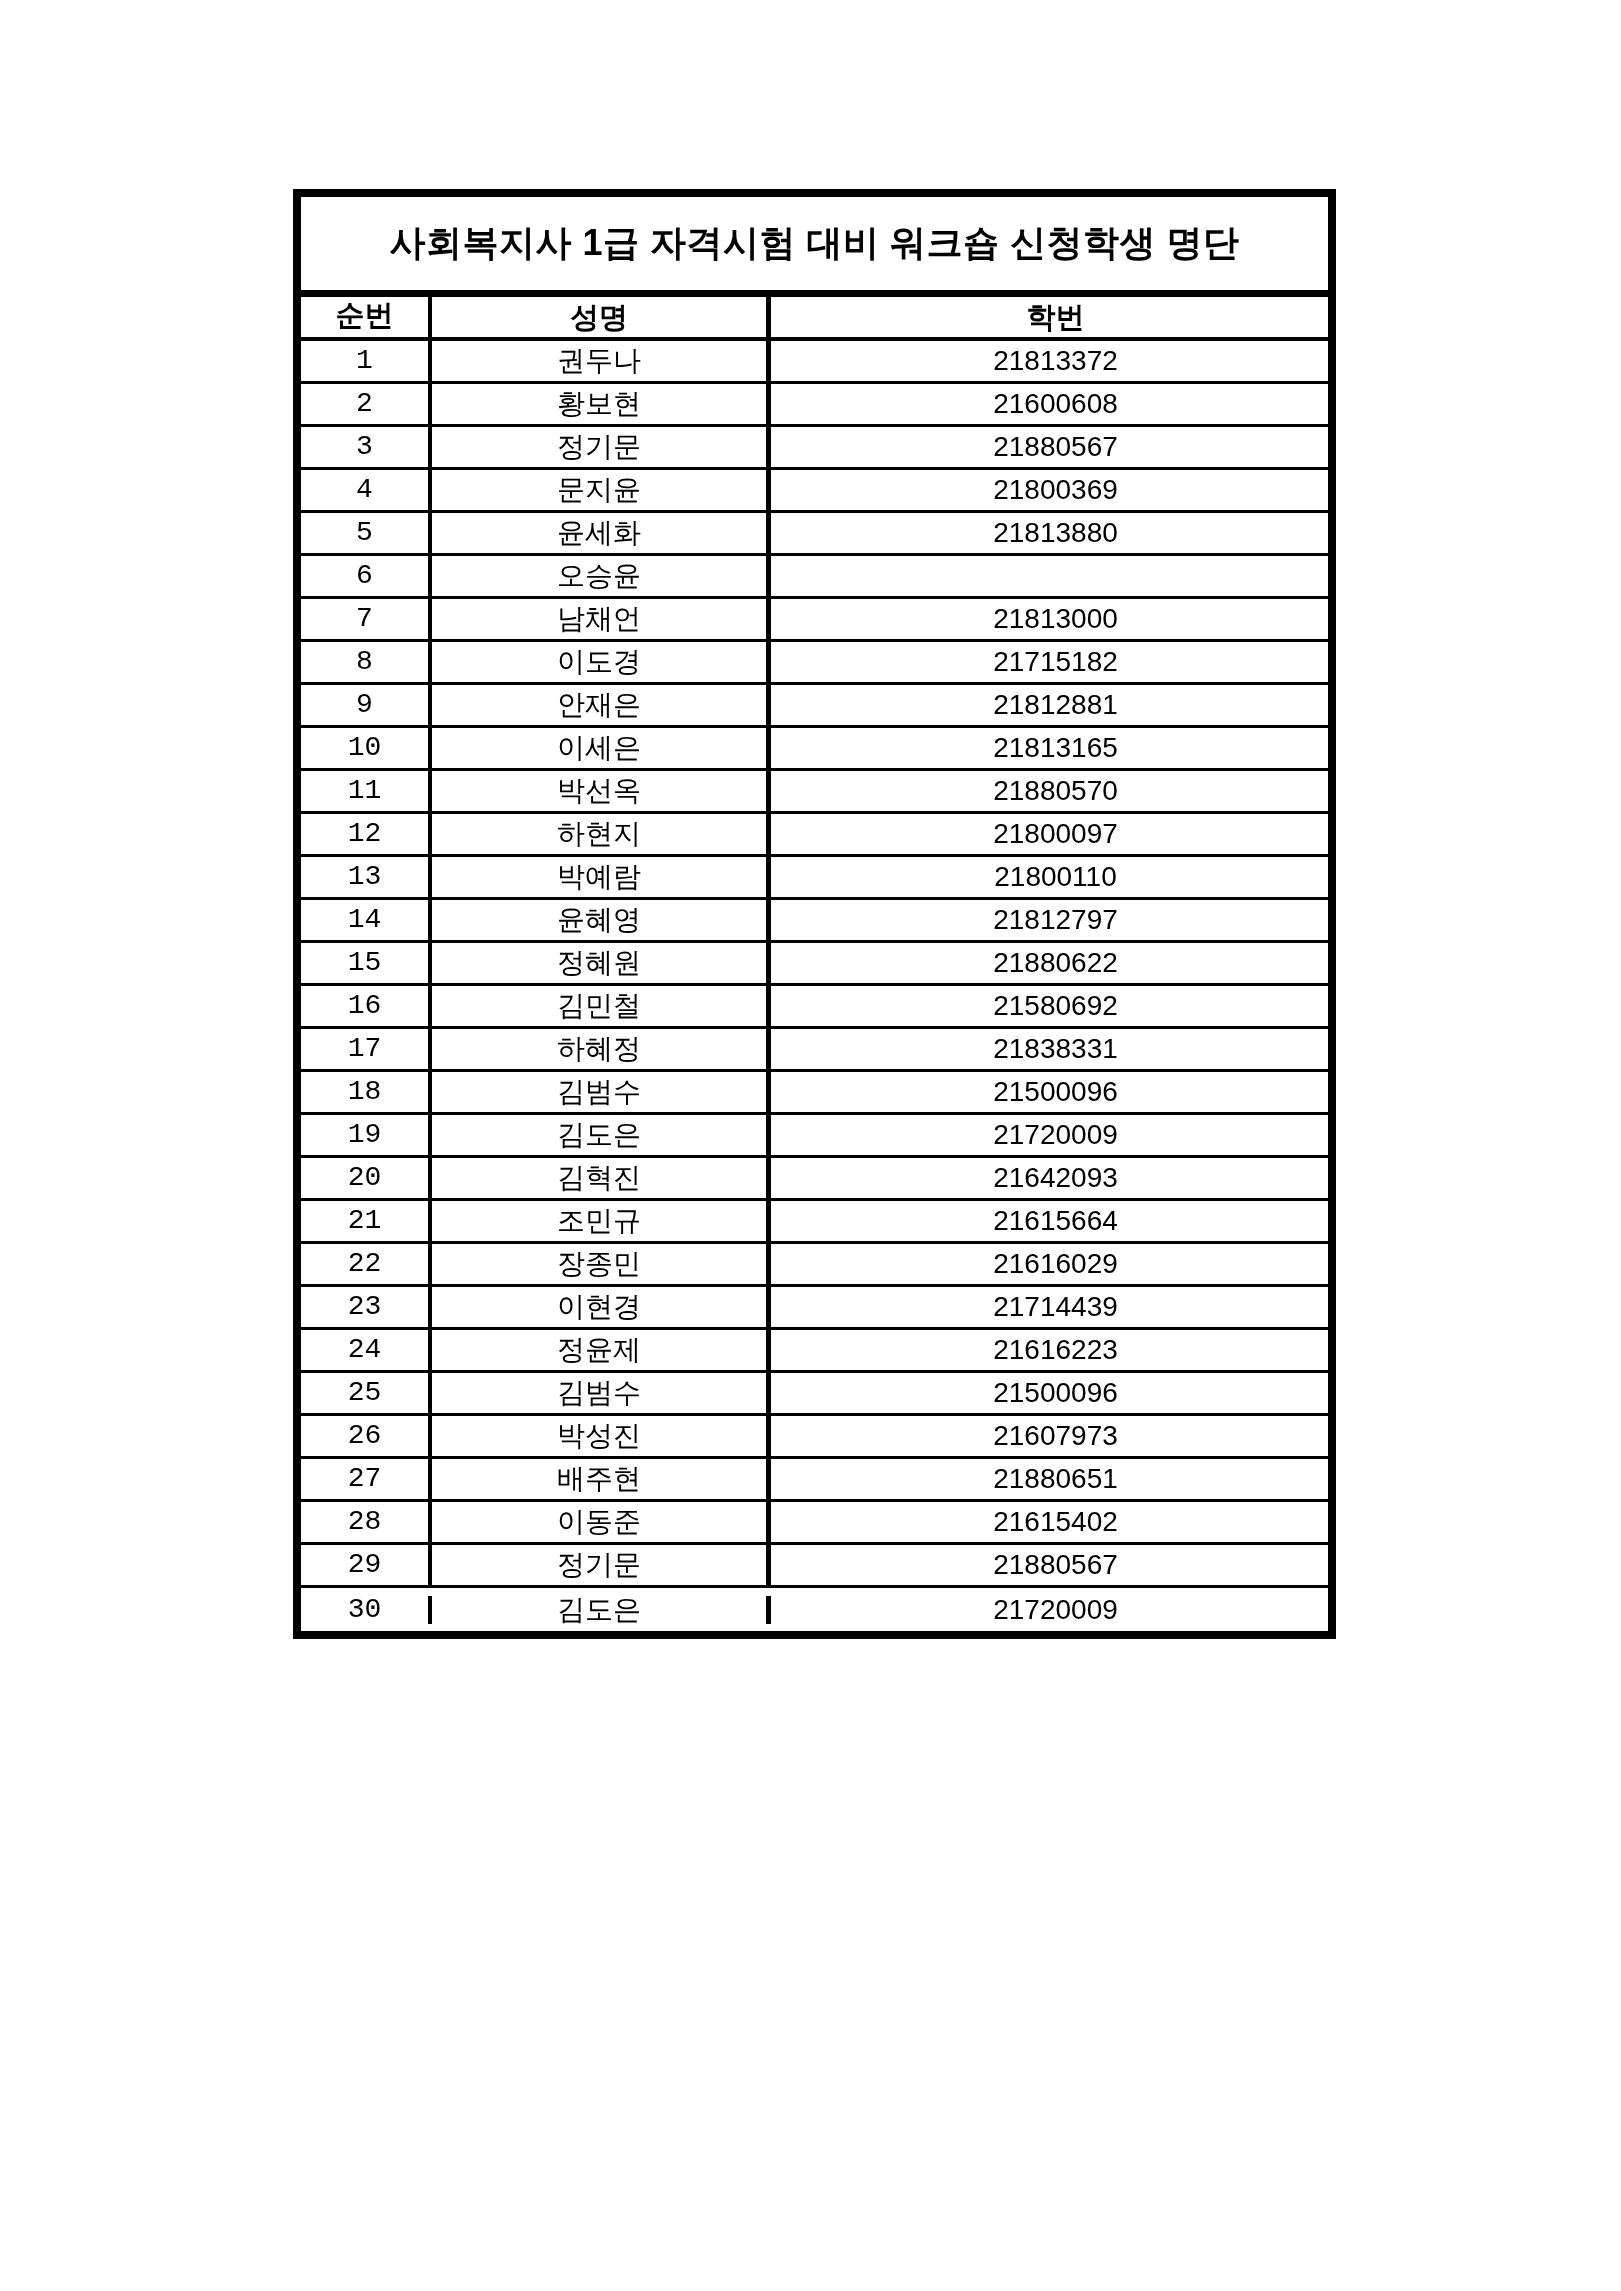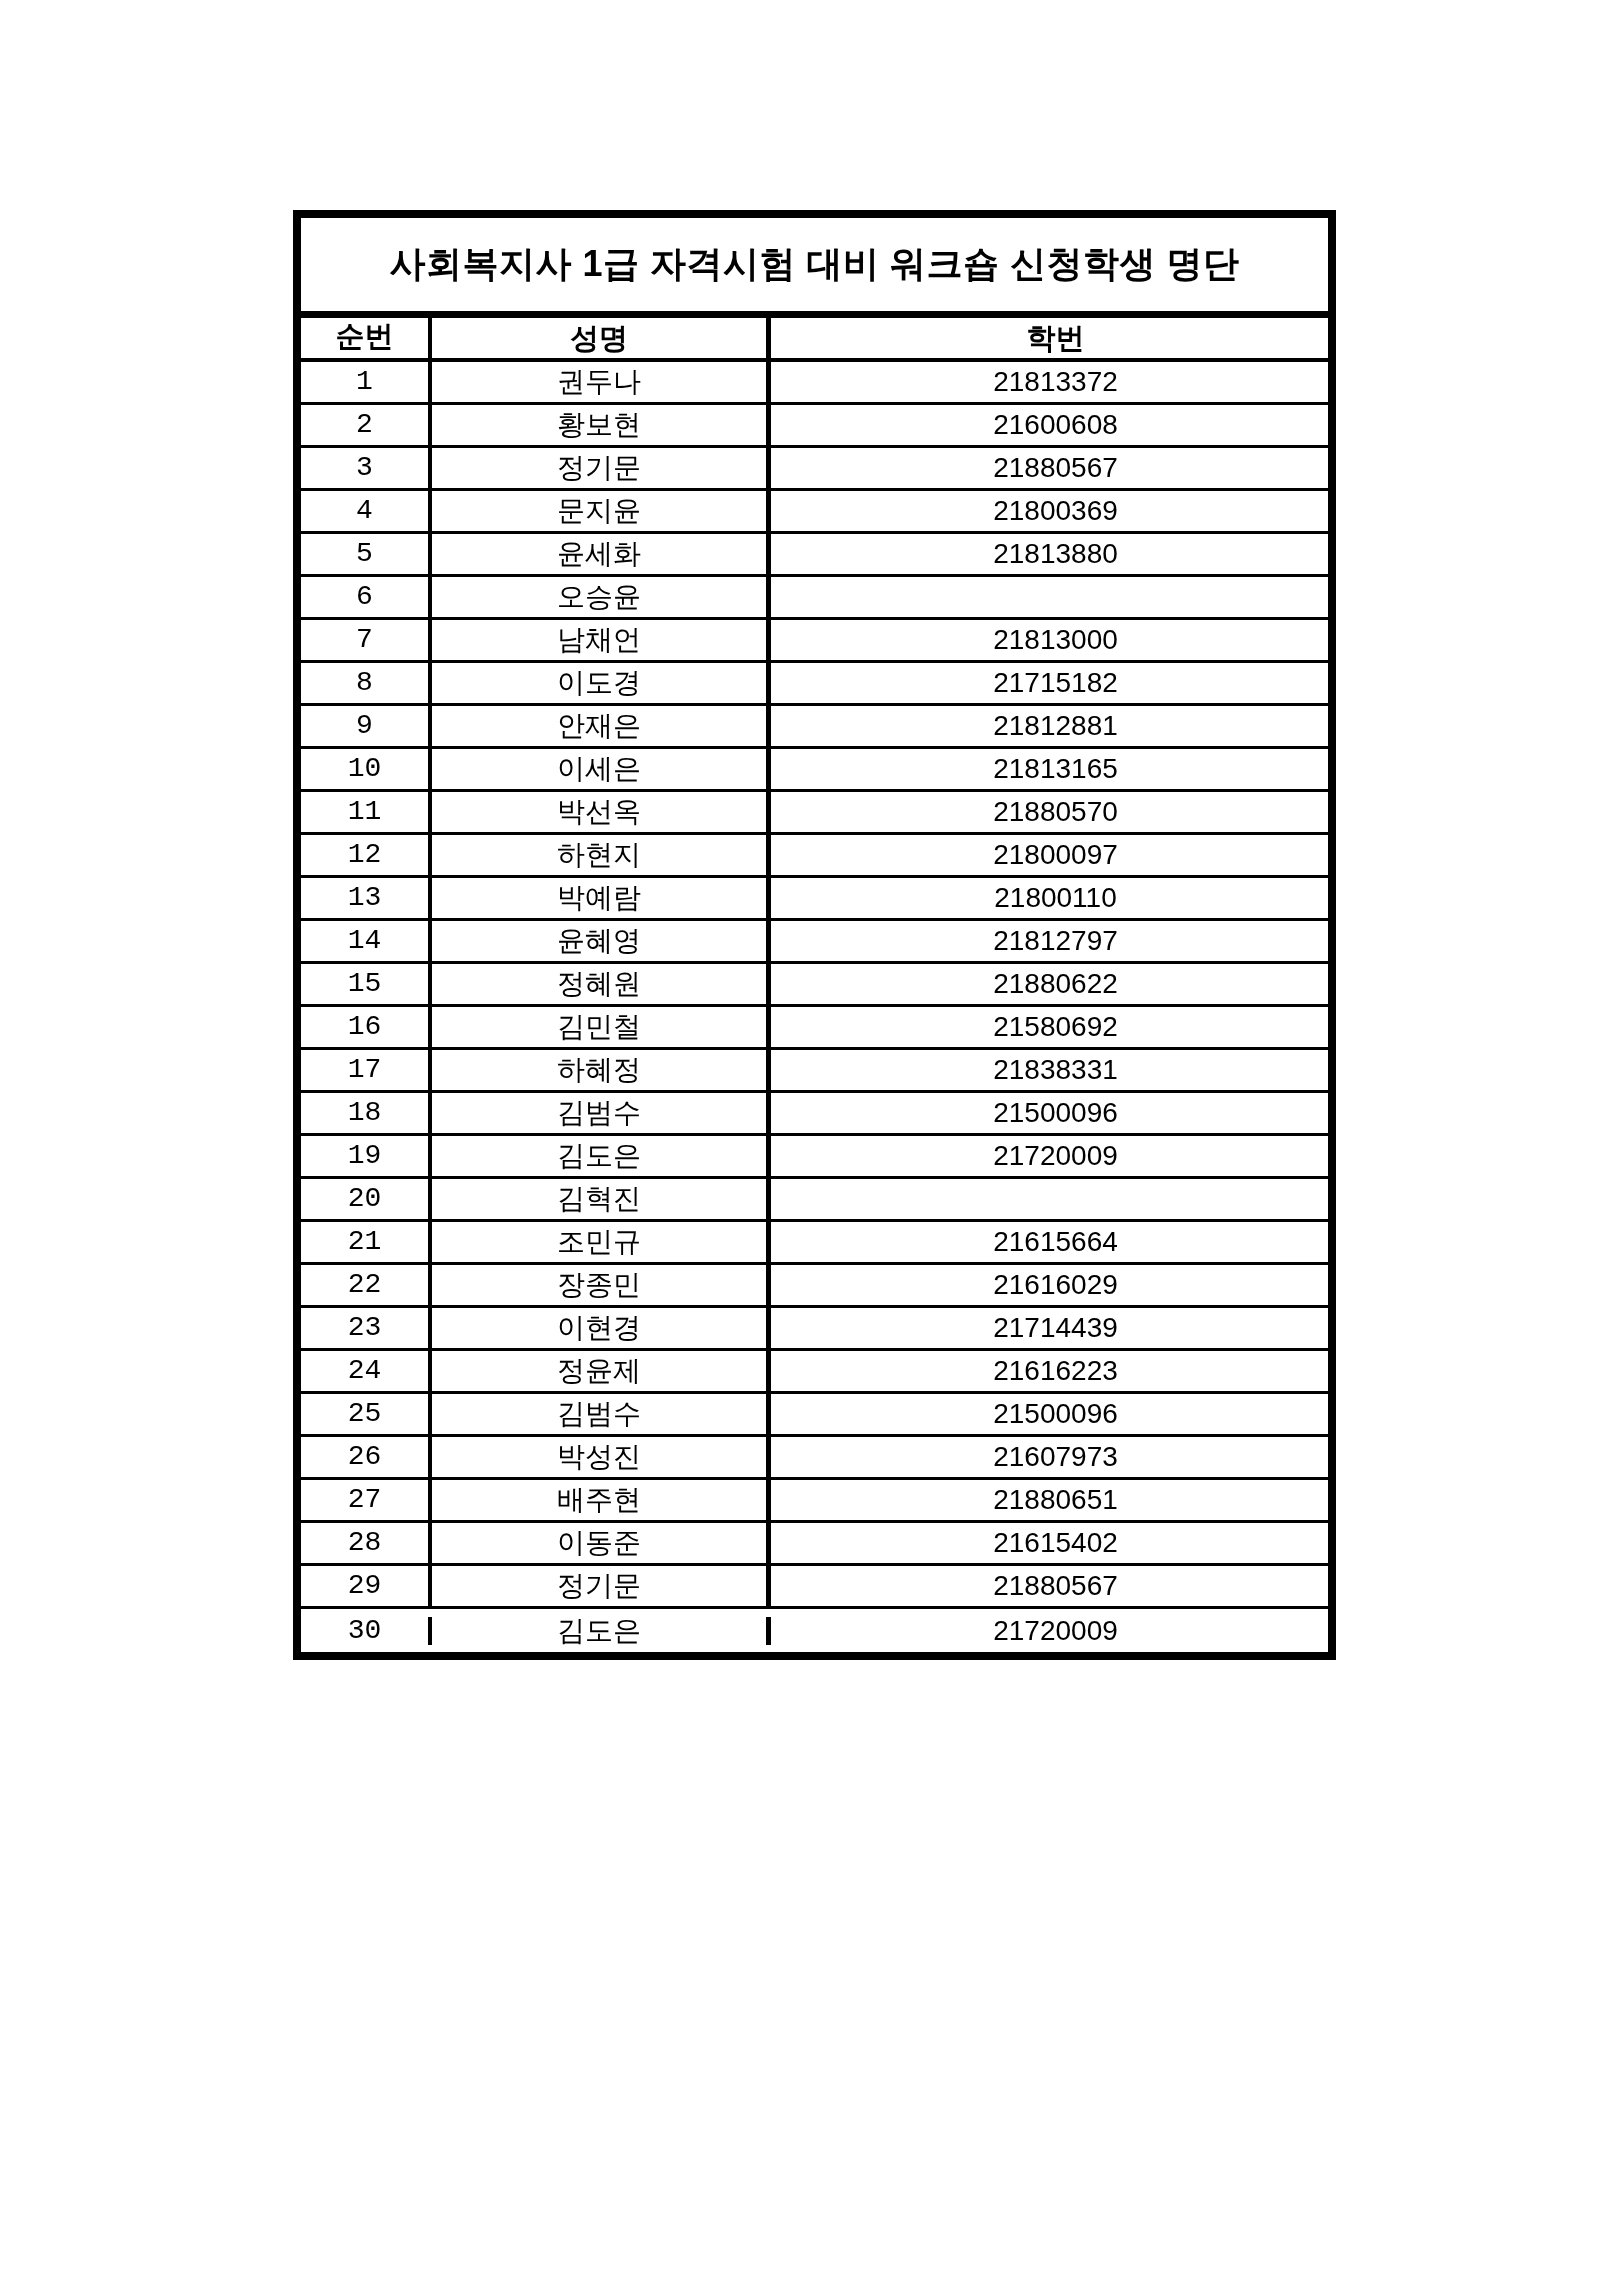--- a/index.html
+++ b/index.html
@@ -7,21 +7,20 @@
     padding: 0;
     background: #ffffff;
   }
   .page {
     position: relative;
     width: 1621px;
     height: 1766px;
     background: var(--page-bg, #ffffff);
     font-family: "Liberation Sans", sans-serif;
     color: var(--text-color, #000000);
-    margin-top: 21px;
   }
   .doc-table {
     position: absolute;
     left: 293px;
     top: 189px;
     width: 1043px;
     box-sizing: border-box;
     border: 8.8px solid var(--border-color, #000000);
     background: #ffffff;
   }
@@ -200,20 +199,21 @@
 
   <div class="row">
     <div class="cell col-no">19</div>
     <div class="cell col-name">김도은</div>
     <div class="cell col-id">21720009</div>
   </div>
 
   <div class="row">
     <div class="cell col-no">20</div>
     <div class="cell col-name">김혁진</div>
+    <div class="cell col-id">21642093</div>
   </div>
 
   <div class="row">
     <div class="cell col-no">21</div>
     <div class="cell col-name">조민규</div>
     <div class="cell col-id">21615664</div>
   </div>
 
   <div class="row">
     <div class="cell col-no">22</div>

